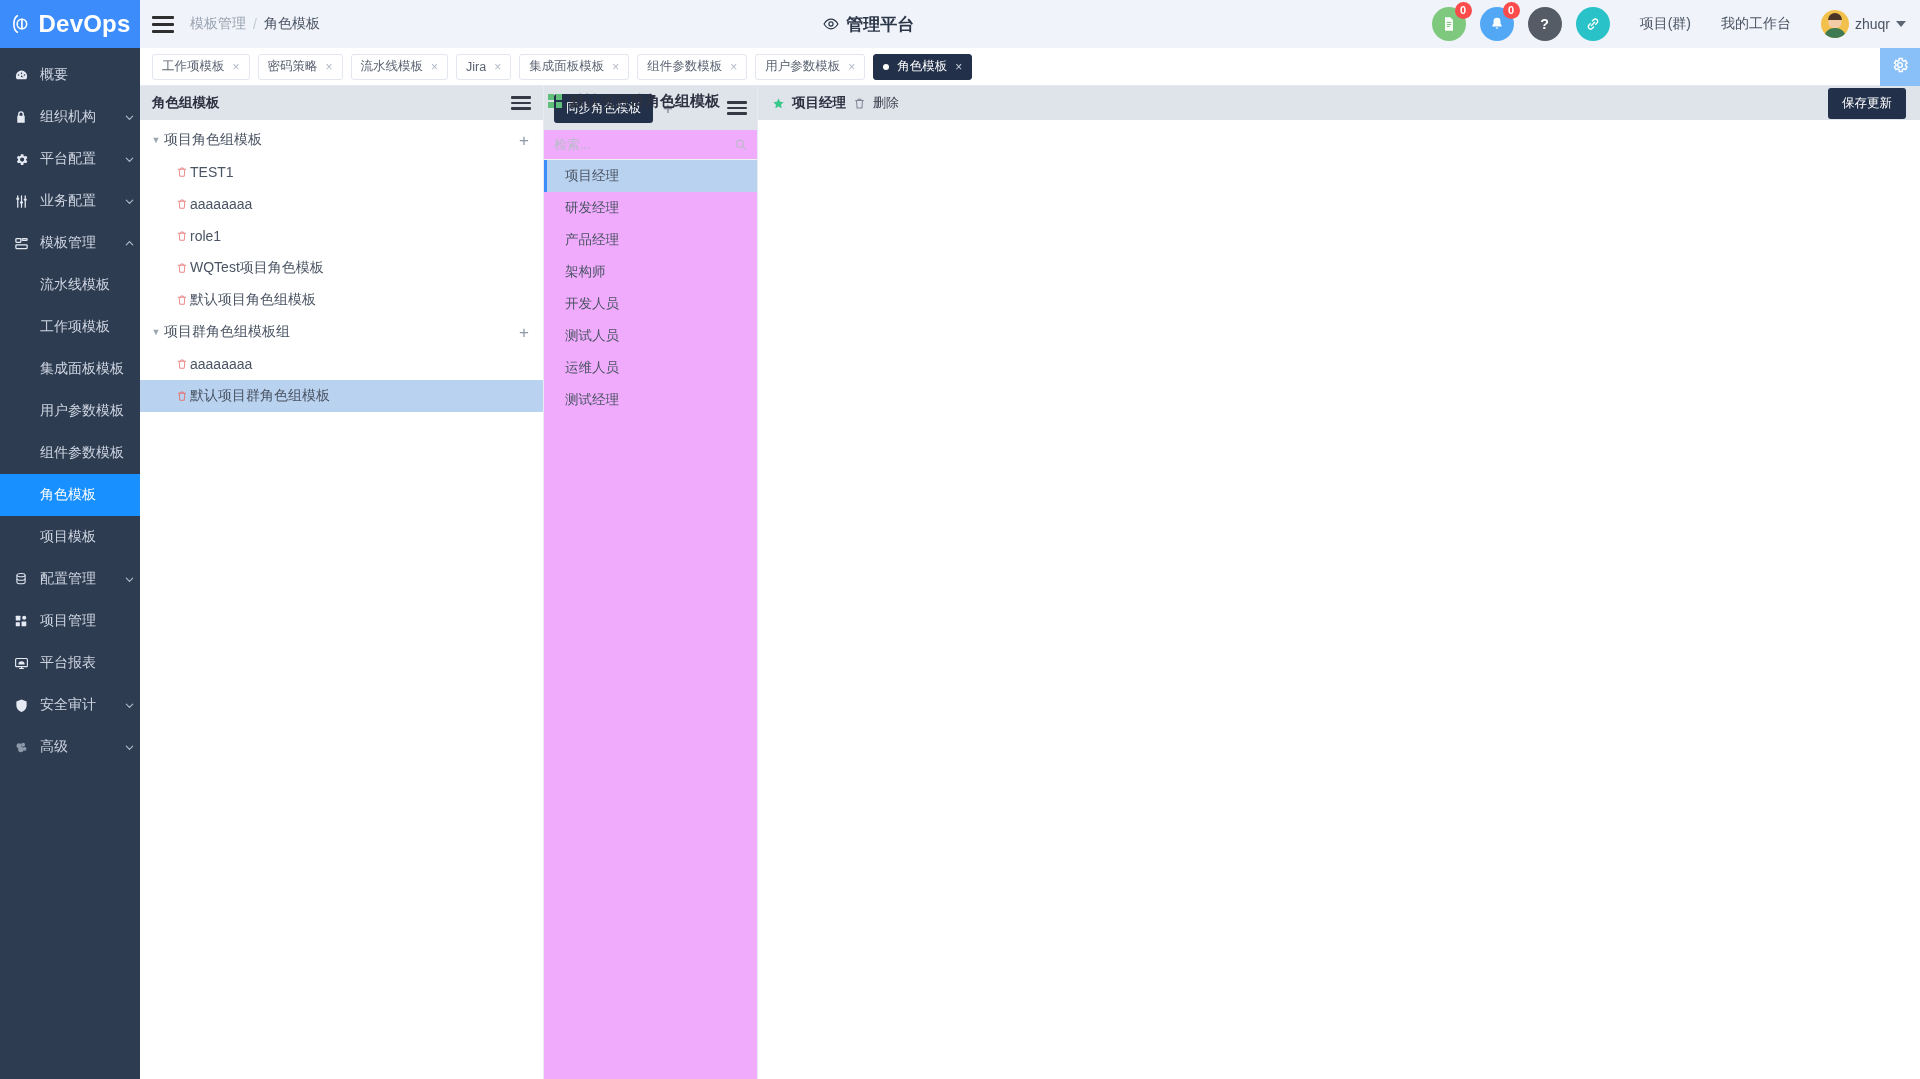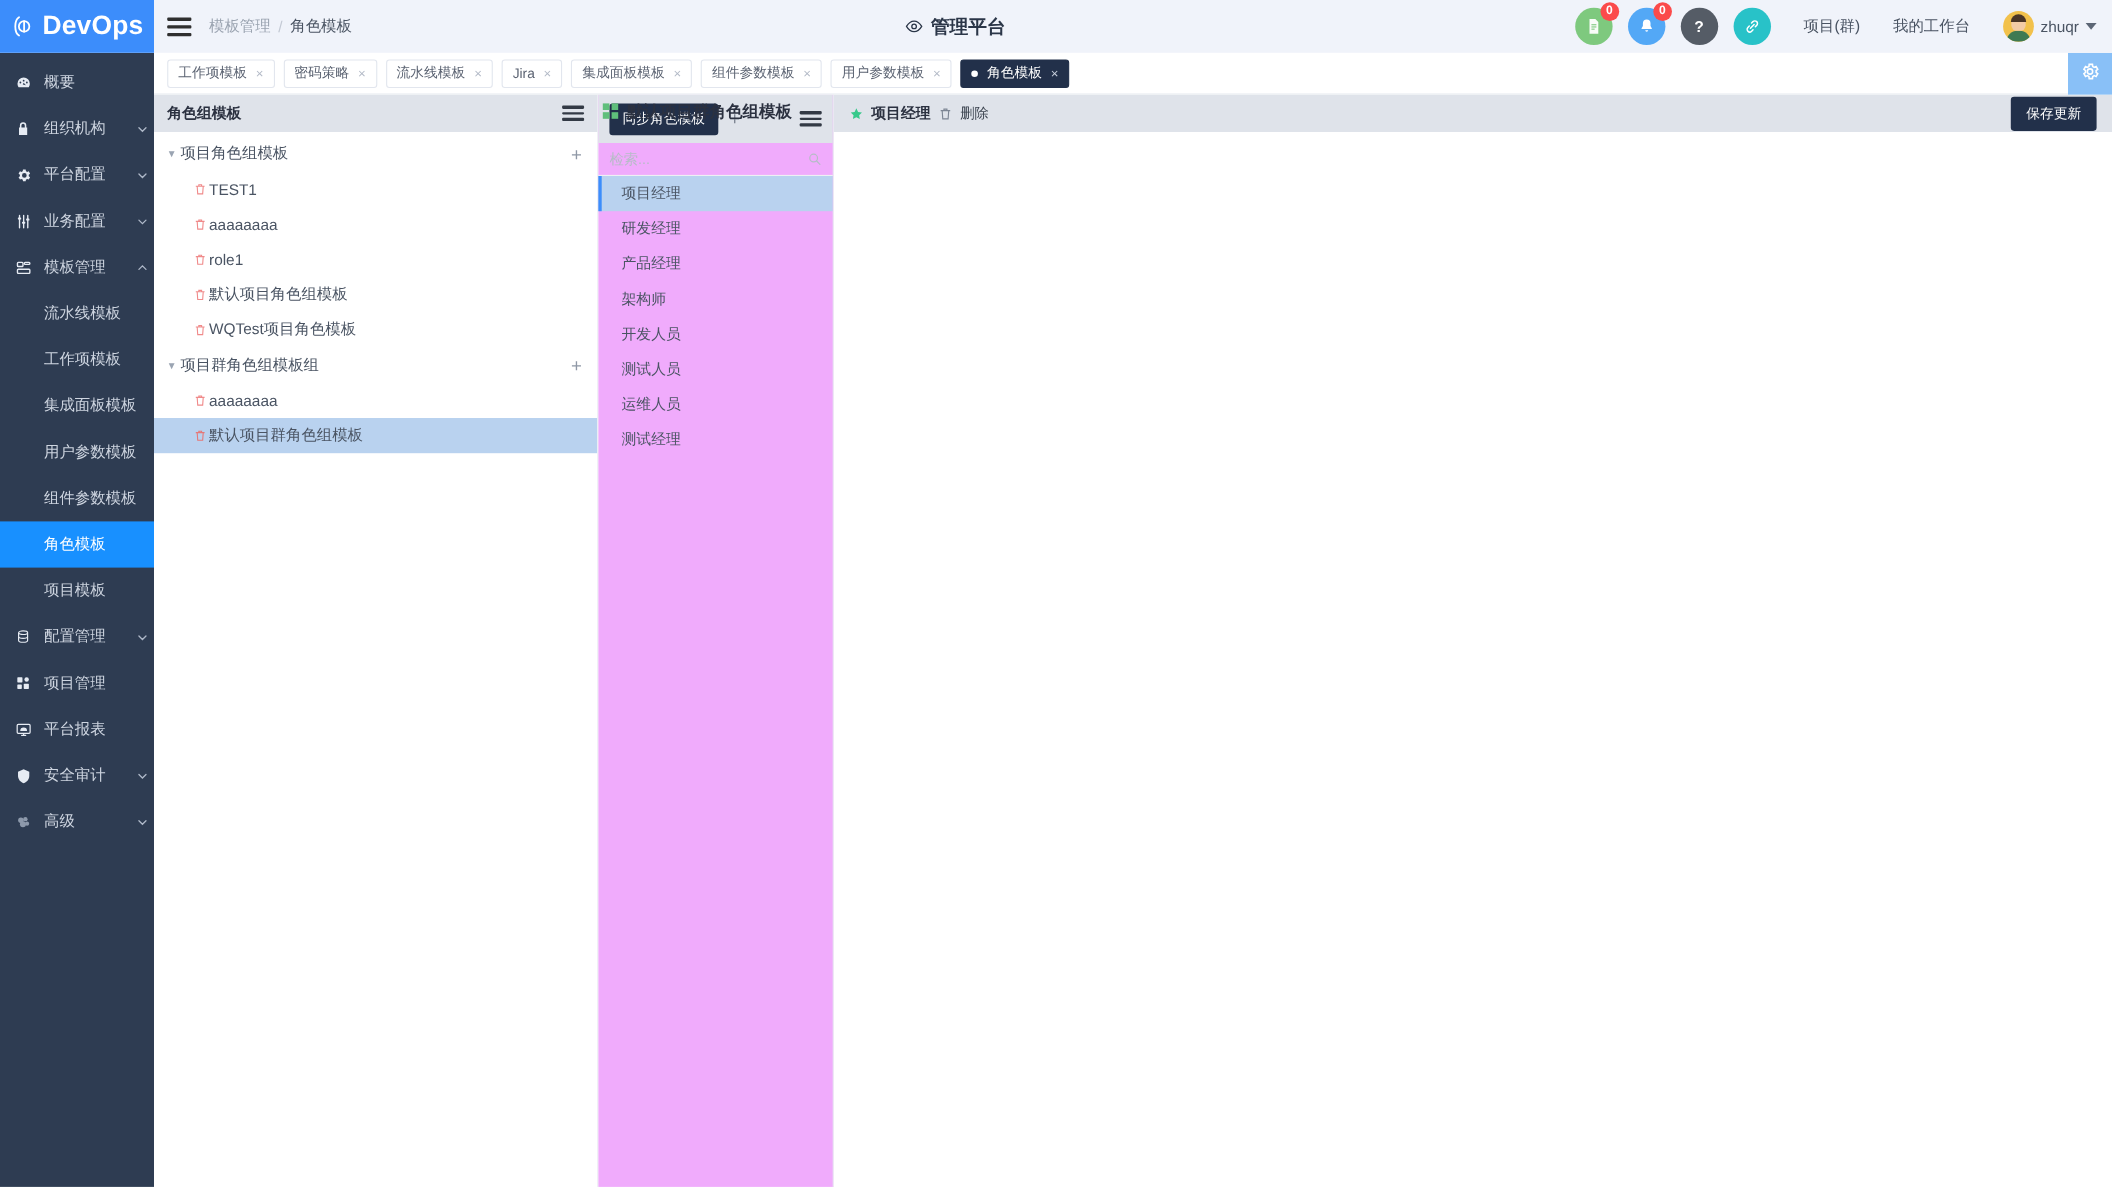--- a/index.html
+++ b/index.html
@@ -619,29 +619,29 @@
                 </svg>
             </span>
             <span>role1</span>
           </div>
           <div class="tree-leaf">
             <span class="trash-ico">
               <svg width="12" height="12" viewBox="0 0 24 24" fill="none" stroke="#f08a8a" stroke-width="2">
                   <path d="M4 6.5h16M9.5 6.5V4h5v2.5M6.5 6.5l1 14h9l1-14"></path>
                 </svg>
             </span>
-            <span>默认项目角色组模板</span>
+            <span>WQTest项目角色模板</span>
           </div>
           <div class="tree-leaf">
             <span class="trash-ico">
               <svg width="12" height="12" viewBox="0 0 24 24" fill="none" stroke="#f08a8a" stroke-width="2">
                   <path d="M4 6.5h16M9.5 6.5V4h5v2.5M6.5 6.5l1 14h9l1-14"></path>
                 </svg>
             </span>
-            <span>WQTest项目角色模板</span>
+            <span>默认项目角色组模板</span>
           </div>
 
           <div class="tree-group">
             <span class="tree-caret">▼</span>
             <span class="tg-label">项目群角色组模板组</span>
             <span class="tree-plus">+</span>
           </div>
 
           <div class="tree-leaf">
             <span class="trash-ico">

